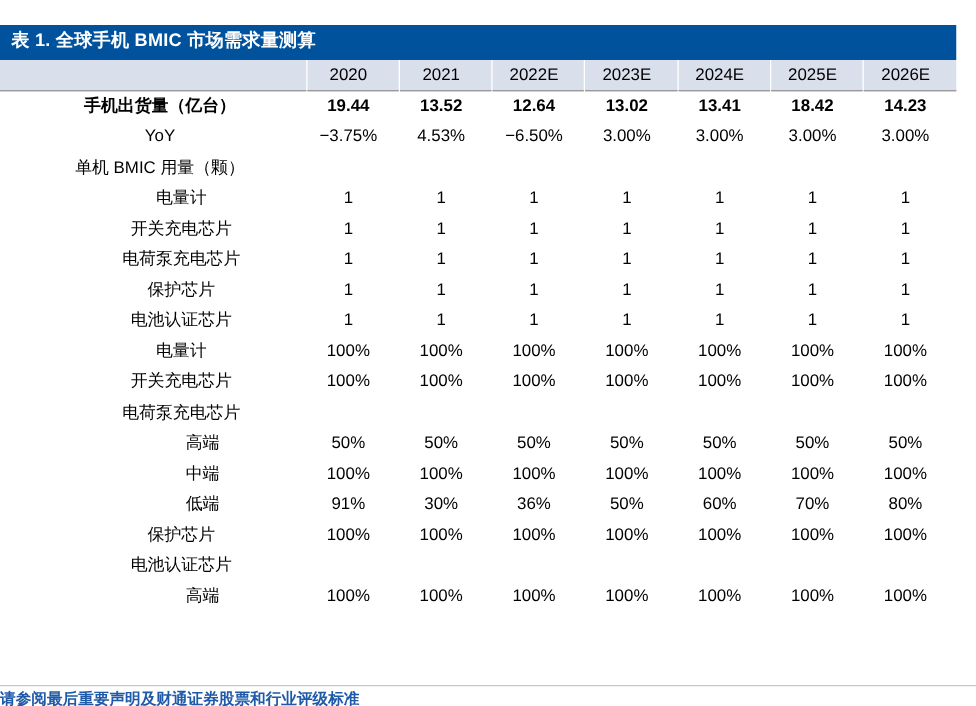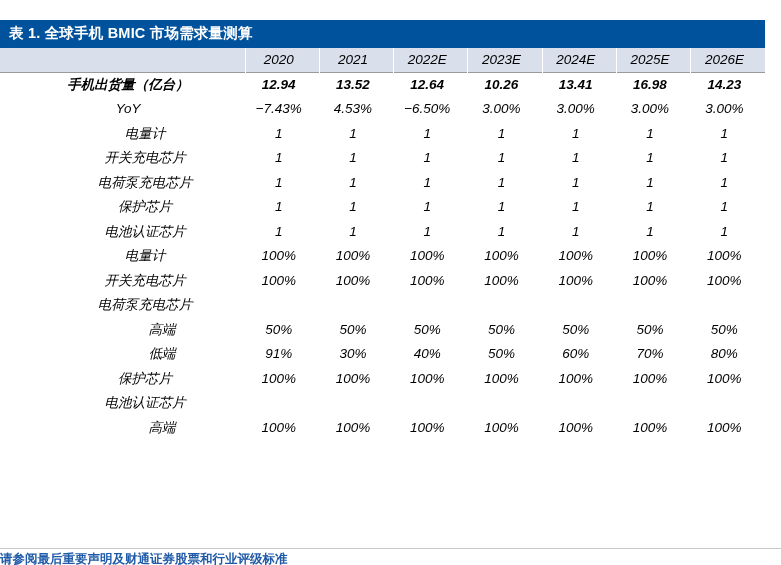--- a/index.html
+++ b/index.html
@@ -36,21 +36,20 @@
     white-space: nowrap;
     overflow: hidden;
   }
 
   
   table.data {
     border-collapse: collapse;
     width: 765px;
     table-layout: fixed;
     font-size: 13.5px;
-    font-style: italic;
   }
   table.data col.label-col { width: 245px; }
   table.data col.num-col { width: 74.28px; }
 
   thead th {
     background: #dadfec;
     font-weight: normal;
     font-size: 13.5px;
     text-align: center;
     padding: 4px 7px 5px 0;
@@ -132,38 +131,48 @@
         <th>2022E</th>
         <th>2023E</th>
         <th>2024E</th>
         <th>2025E</th>
         <th>2026E</th>
       </tr>
     </thead>
     <tbody id="tbody">
         <tr class="bold">
           <td class="lbl ind0">手机出货量（亿台）</td>
-          <td class="num">12.94</td>
+          <td class="num">19.44</td>
           <td class="num">13.52</td>
           <td class="num">12.64</td>
-          <td class="num">10.26</td>
+          <td class="num">13.02</td>
           <td class="num">13.41</td>
-          <td class="num">16.98</td>
+          <td class="num">18.42</td>
           <td class="num">14.23</td>
         </tr>
         <tr>
           <td class="lbl ind0">YoY</td>
-          <td class="num">−7.43%</td>
+          <td class="num">−3.75%</td>
           <td class="num">4.53%</td>
           <td class="num">−6.50%</td>
           <td class="num">3.00%</td>
           <td class="num">3.00%</td>
           <td class="num">3.00%</td>
           <td class="num">3.00%</td>
         </tr>
+        <tr class=" section">
+          <td class="lbl ind0">单机 BMIC 用量（颗）</td>
+          <td class="num"></td>
+          <td class="num"></td>
+          <td class="num"></td>
+          <td class="num"></td>
+          <td class="num"></td>
+          <td class="num"></td>
+          <td class="num"></td>
+        </tr>
         <tr>
           <td class="lbl ind1">电量计</td>
           <td class="num">1</td>
           <td class="num">1</td>
           <td class="num">1</td>
           <td class="num">1</td>
           <td class="num">1</td>
           <td class="num">1</td>
           <td class="num">1</td>
         </tr>
@@ -239,26 +248,36 @@
         </tr>
         <tr>
           <td class="lbl ind2">高端</td>
           <td class="num">50%</td>
           <td class="num">50%</td>
           <td class="num">50%</td>
           <td class="num">50%</td>
           <td class="num">50%</td>
           <td class="num">50%</td>
           <td class="num">50%</td>
+        </tr>
+        <tr>
+          <td class="lbl ind2">中端</td>
+          <td class="num">100%</td>
+          <td class="num">100%</td>
+          <td class="num">100%</td>
+          <td class="num">100%</td>
+          <td class="num">100%</td>
+          <td class="num">100%</td>
+          <td class="num">100%</td>
         </tr>
         <tr>
           <td class="lbl ind2">低端</td>
           <td class="num">91%</td>
           <td class="num">30%</td>
-          <td class="num">40%</td>
+          <td class="num">36%</td>
           <td class="num">50%</td>
           <td class="num">60%</td>
           <td class="num">70%</td>
           <td class="num">80%</td>
         </tr>
         <tr>
           <td class="lbl ind1">保护芯片</td>
           <td class="num">100%</td>
           <td class="num">100%</td>
           <td class="num">100%</td>

